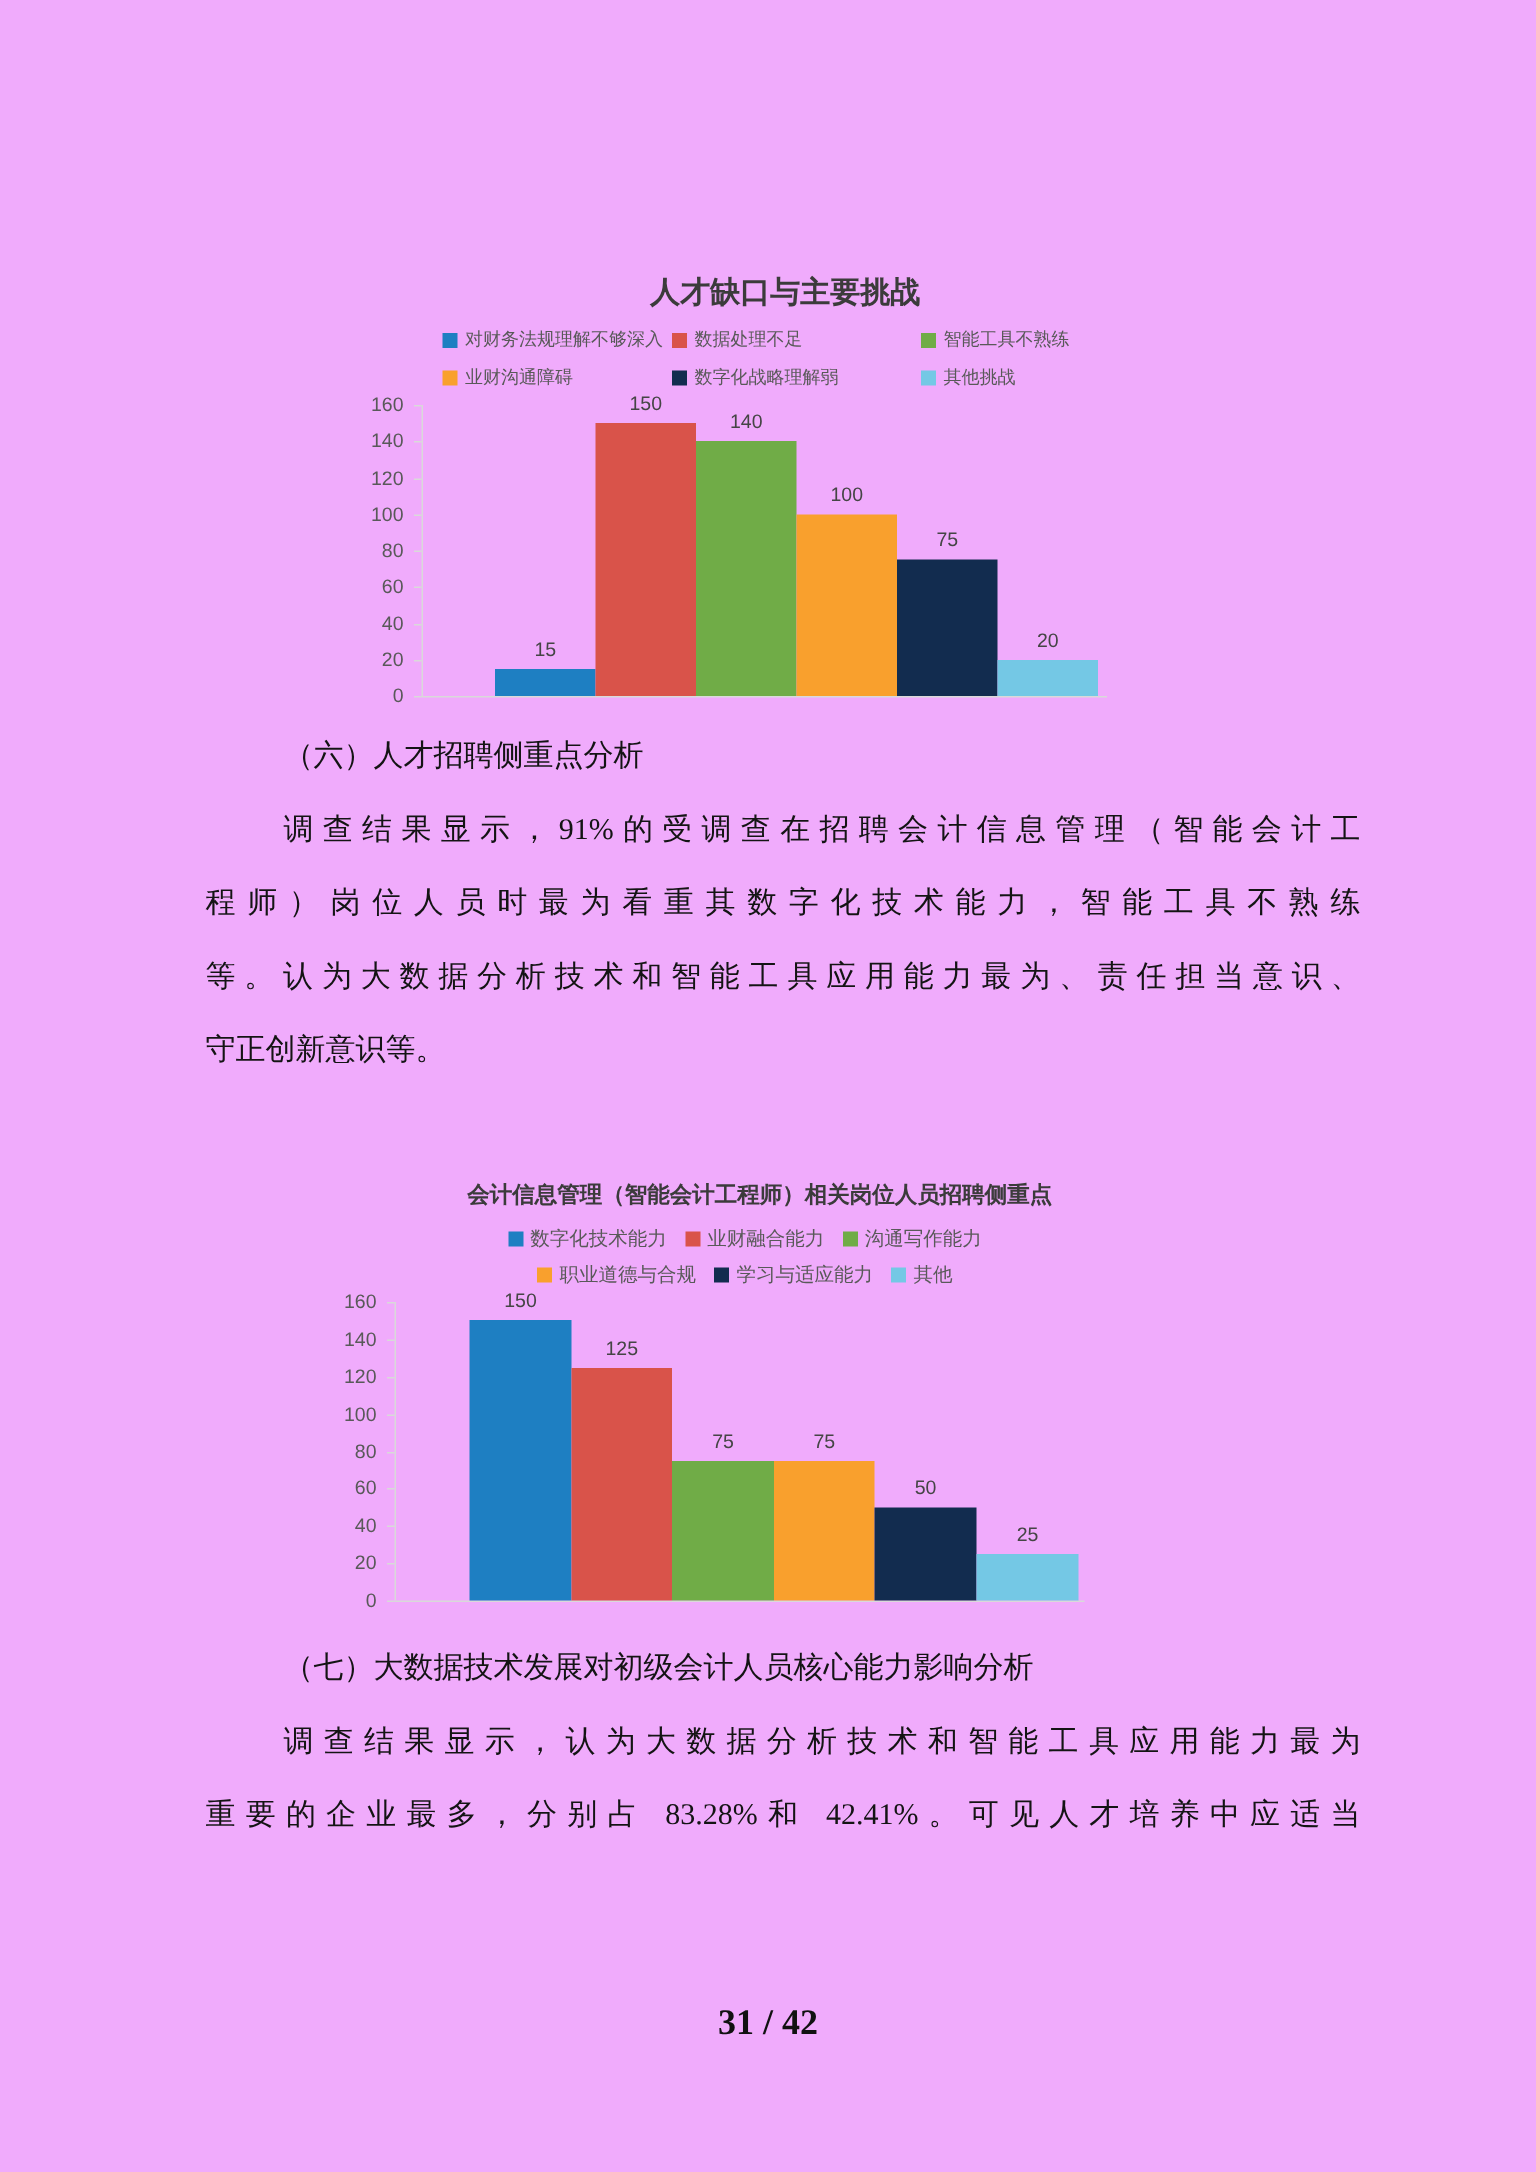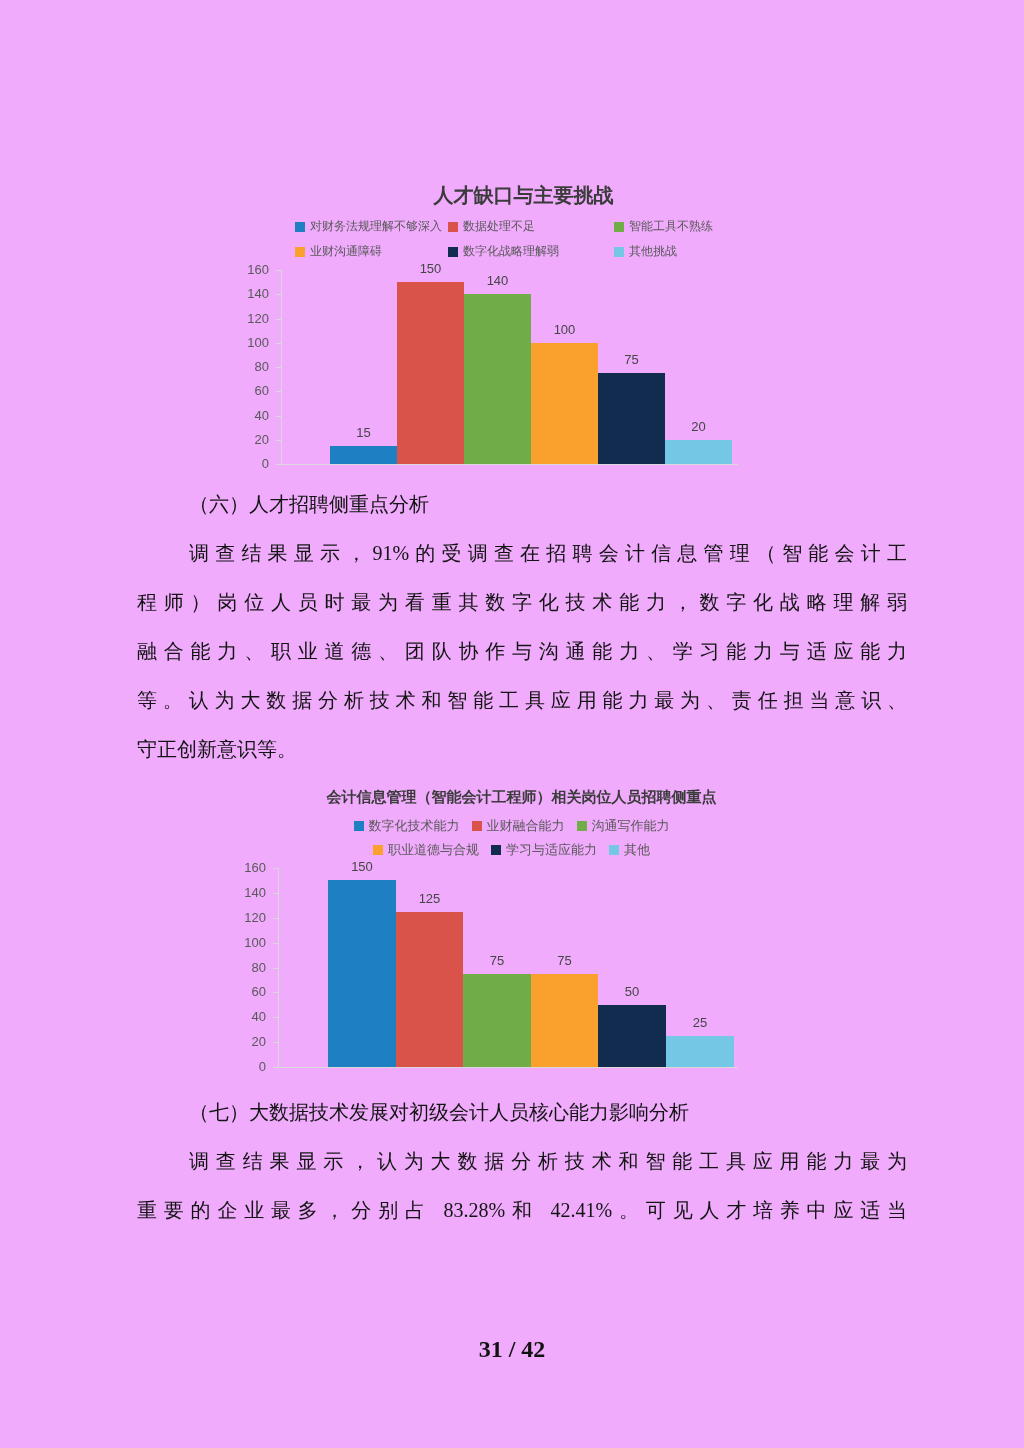--- a/index.html
+++ b/index.html
@@ -4,21 +4,21 @@
 <style>
   html,body { margin:0; padding:0; background:#ffffff; }
   .page {
     position:relative; width:1024px; height:1448px; background:#f0abfc;
     overflow:hidden; font-family:"Liberation Sans","DejaVu Sans",sans-serif;
   }
 
   
   .chart { position:absolute; }
   #chart-0 { left:245px; top:182px; width:497px; height:302px; }
-  #chart-1 { left:233px; top:777px; width:557px; height:302px; }
+  #chart-1 { left:218px; top:777px; width:557px; height:302px; }
 
   .chart-title { text-align:center; color:#3b3b3b; font-weight:600; }
   #chart-0 .chart-title { font-size:20px; padding-left:60px; line-height:26px; }
   #chart-1 .chart-title { font-size:15px; padding-left:20px; margin-top:10px; line-height:20px; }
 
   .legend { position:absolute; }
   #chart-0 .legend { left:50px; top:36px; display:grid; grid-template-columns:153px 166px auto; row-gap:8px; }
   #chart-1 .legend { left:0; right:0; top:40px; display:flex; flex-direction:column; gap:6px; }
   .legend-row { display:flex; justify-content:center; gap:12px; }
   .li { display:flex; align-items:center; gap:5px; color:#595959; white-space:nowrap; }
@@ -115,22 +115,21 @@
         <div class="bar" style="background: rgb(18, 44, 79); left: 353px; top: 191px; width: 67px; height: 91px;"></div>
         <div class="val" style="left: 353px; width: 67px; top: 170px;">75</div>
         <div class="bar" style="background: rgb(116, 200, 229); left: 420px; top: 258px; width: 67px; height: 24px;"></div>
         <div class="val" style="left: 420px; width: 67px; top: 237px;">20</div>
       </div>
   </section>
 
   <div class="textblock" id="section-6">
     <div class="tline indent">（六）人才招聘侧重点分析</div>
     <div class="tline indent jl">调查结果显示，91%的受调查在招聘会计信息管理（智能会计工</div>
-    <div class="tline jl">程师）岗位人员时最为看重其数字化技术能力，数字化战略理解弱</div>
-    <div class="tline jl">融合能力、职业道德、团队协作与沟通能力、学习能力与适应能力</div>
+    <div class="tline jl">程师）岗位人员时最为看重其数字化技术能力，智能工具不熟练</div>
     <div class="tline jl">等。认为大数据分析技术和智能工具应用能力最为、责任担当意识、</div>
     <div class="tline">守正创新意识等。</div>
   </div>
 
   <section class="chart" id="chart-1">
     <div class="chart-title">会计信息管理（智能会计工程师）相关岗位人员招聘侧重点</div>
     <div class="legend">
         <div class="legend-row">
           <span class="li">
             <i class="sw" style="background: rgb(30, 127, 194);"></i>

